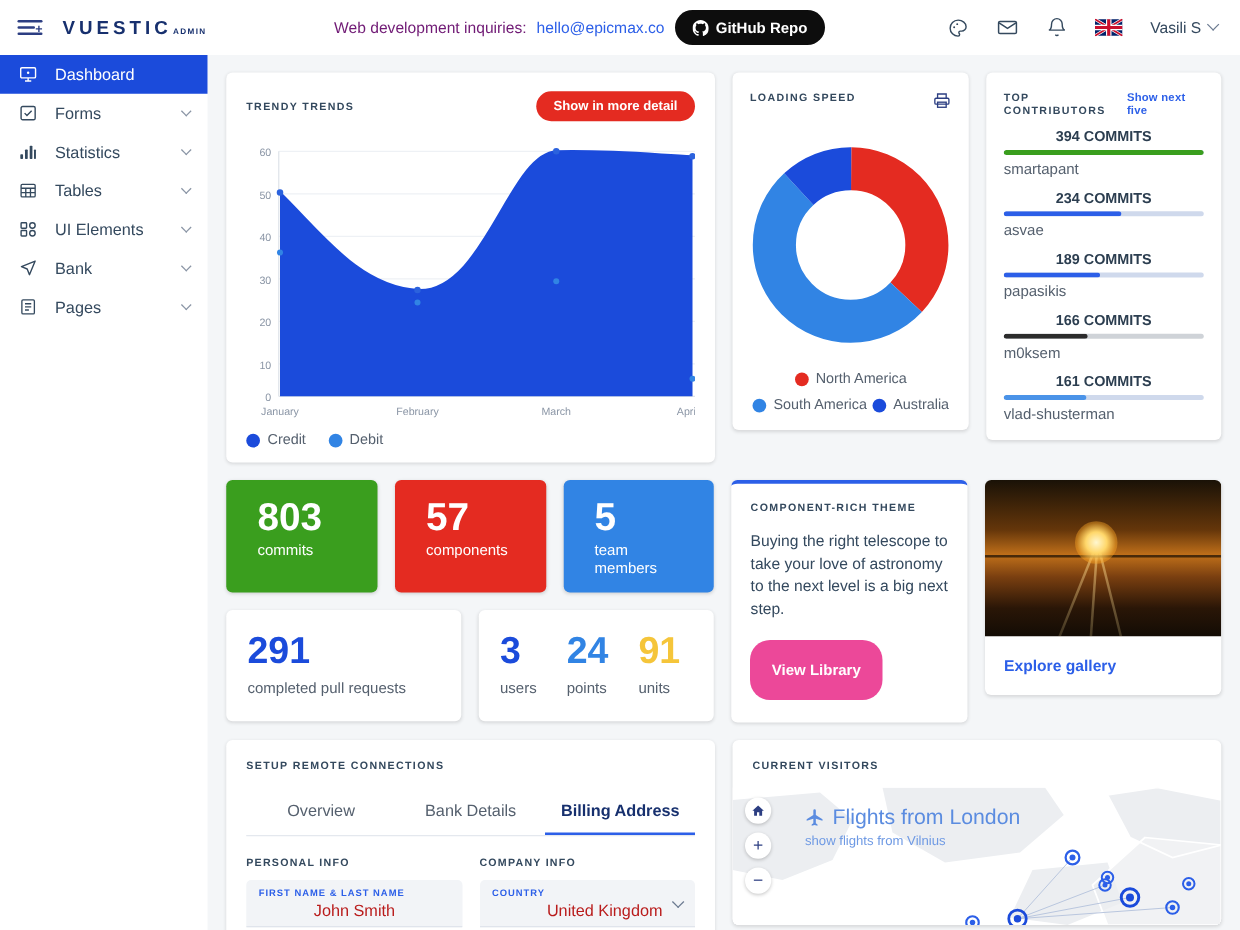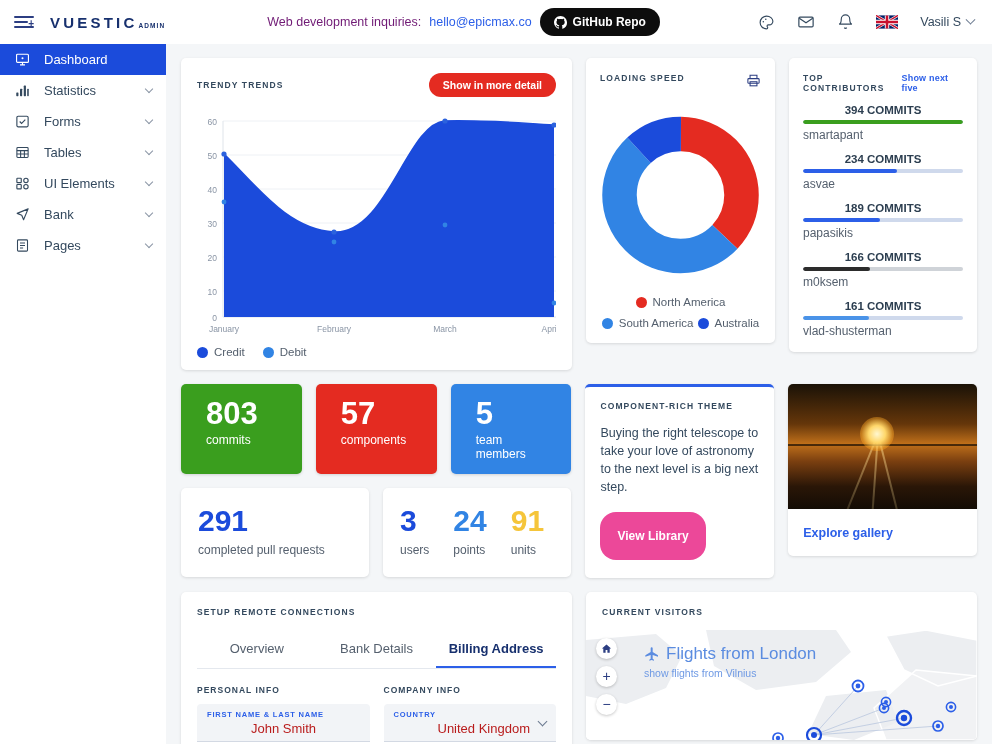--- a/index.html
+++ b/index.html
@@ -215,38 +215,38 @@
         <svg width="15" height="15" viewBox="0 0 24 24" fill="none" stroke="#fff" stroke-width="1.8">
             <rect x="2.5" y="3.5" width="19" height="13" rx="1.5"></rect>
             <path d="M8 20.5h8M12 16.5v4"></path>
             <circle cx="12" cy="10" r="1.6" fill="#fff" stroke="none"></circle>
           </svg>
       </span>
       <span class="lbl">Dashboard</span>
     </div>
     <div class="nav-item">
       <span class="ic">
+        <svg width="15" height="15" viewBox="0 0 24 24" fill="none" stroke="#34495e" stroke-width="1.8">
+            <rect x="3" y="3.5" width="18" height="17" rx="2"></rect>
+            <path d="M7.5 12l3 3 6-6"></path>
+          </svg>
+      </span>
+      <span class="lbl">Forms</span>
+      <span class="arrow"></span>
+    </div>
+    <div class="nav-item">
+      <span class="ic">
         <svg width="15" height="15" viewBox="0 0 24 24" fill="#34495e">
             <rect x="2" y="15" width="3.5" height="6" rx="1"></rect>
             <rect x="8" y="9" width="3.5" height="12" rx="1"></rect>
             <rect x="14" y="4" width="3.5" height="17" rx="1"></rect>
             <rect x="19.5" y="9" width="2.5" height="12" rx="1"></rect>
           </svg>
       </span>
       <span class="lbl">Statistics</span>
-      <span class="arrow"></span>
-    </div>
-    <div class="nav-item">
-      <span class="ic">
-        <svg width="15" height="15" viewBox="0 0 24 24" fill="none" stroke="#34495e" stroke-width="1.8">
-            <rect x="3" y="3.5" width="18" height="17" rx="2"></rect>
-            <path d="M7.5 12l3 3 6-6"></path>
-          </svg>
-      </span>
-      <span class="lbl">Forms</span>
       <span class="arrow"></span>
     </div>
     <div class="nav-item">
       <span class="ic">
         <svg width="15" height="15" viewBox="0 0 24 24" fill="none" stroke="#34495e" stroke-width="1.7">
             <rect x="3" y="4" width="18" height="16" rx="1.5"></rect>
             <path d="M3 9h18M3 14.5h18M9 9v11M15 9v11"></path>
           </svg>
       </span>
       <span class="lbl">Tables</span>

